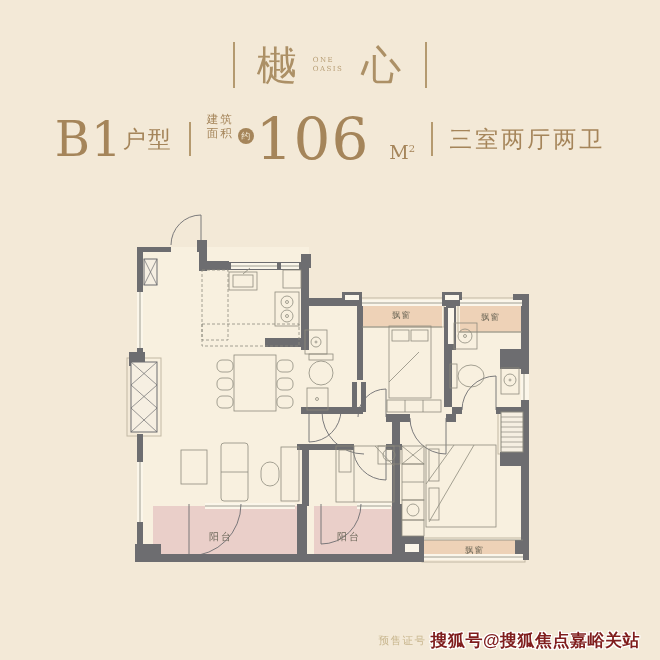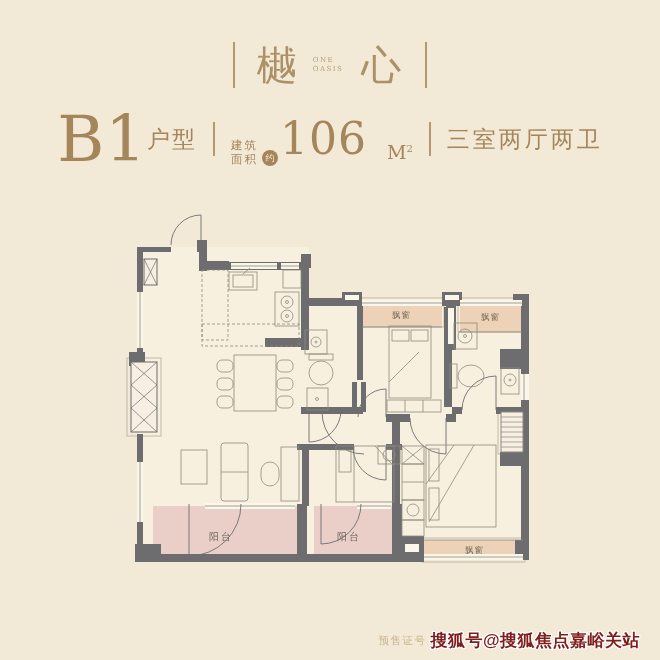--- a/index.html
+++ b/index.html
@@ -28,31 +28,31 @@
     font-size:7px;letter-spacing:1.5px;line-height:9px;
     font-family:"DejaVu Serif","Liberation Serif",serif;
   }
 
   
   .header-row{
     margin-top:24px;display:flex;justify-content:center;align-items:center;
     color:#a5855a;font-family:"DejaVu Serif","Liberation Serif",serif;
   }
   .unit-block{display:flex;align-items:center;}
-  .unit-code{font-size:64px;line-height:48px;letter-spacing:1px;}
+  .unit-code{font-size:48px;line-height:48px;letter-spacing:1px;}
   .unit-type{font-size:23px;letter-spacing:2px;}
   .hdr-divider{width:2px;height:34px;background:#b59a6f;margin:0 16px;}
-  .area-block{display:flex;align-items:flex-end;}
+  .area-block{display:flex;align-items:flex-start;}
   .area-label{font-size:11.5px;line-height:14px;letter-spacing:2px;text-align:left;}
   .approx-badge{
     width:16px;height:16px;border-radius:50%;background:#a5855a;color:#f5ecd9;
     font-size:9px;line-height:16px;text-align:center;margin:16px 1px 0 4px;
     font-family:"Liberation Sans",sans-serif;
   }
-  .area-value{font-size:44px;line-height:54px;letter-spacing:1px;margin-left:1px;}
+  .area-value{font-size:58px;line-height:54px;letter-spacing:1px;margin-left:1px;}
   .area-unit{font-size:19px;letter-spacing:0;align-self:center;margin:26px 0 0 20px;}
   .area-unit sup{font-size:10px;}
   .room-summary{font-size:23px;letter-spacing:3px;}
 
   
   .plan-wrap{margin:26px auto 0;width:442px;height:392px;}
   svg text{font-family:"Liberation Sans",sans-serif;}
   .zone-label{font-size:10px;fill:#6f6a5c;letter-spacing:2px;}
   .bay-label{font-size:8.5px;fill:#77705f;letter-spacing:1px;}
 

